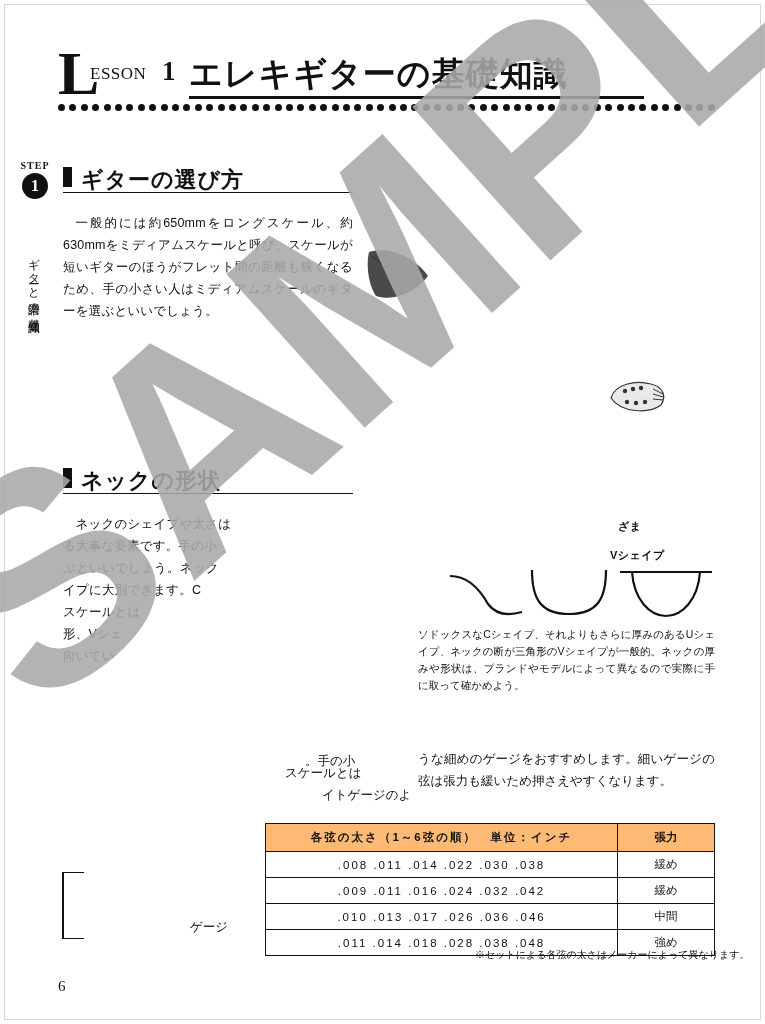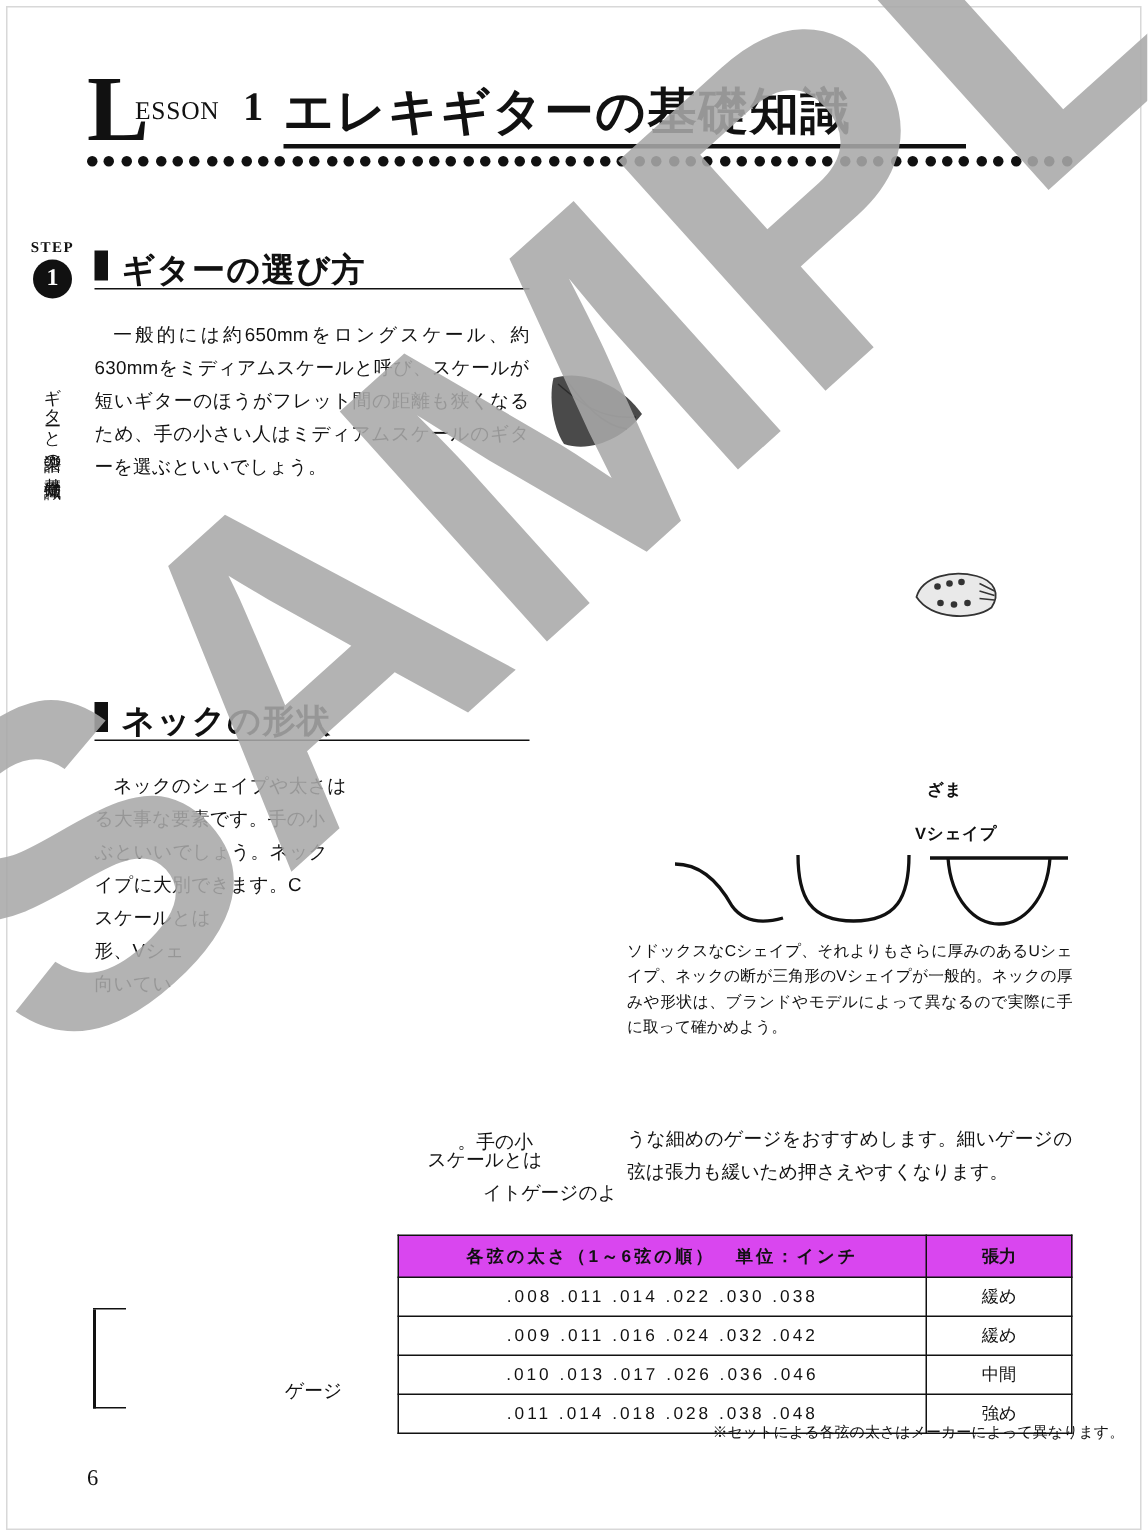--- a/index.html
+++ b/index.html
@@ -219,21 +219,21 @@
     font-size: 11.5px;
   }
   .tbl th, .tbl td {
     border: 1px solid #111;
     padding: 5px 4px;
     text-align: center;
     font-weight: normal;
     white-space: nowrap;
   }
   .tbl thead th {
-    background: #d946ef;
+    background: #fdba74;
     font-weight: bold;
     font-size: 11.5px;
     padding: 6px 4px;
   }
   .tbl .col-gauge { width: 300px; letter-spacing: 2px; }
   .tbl .col-tension { width: 76px; }
   .tbl-note {
     position: absolute;
     left: 475px;
     top: 948px;

